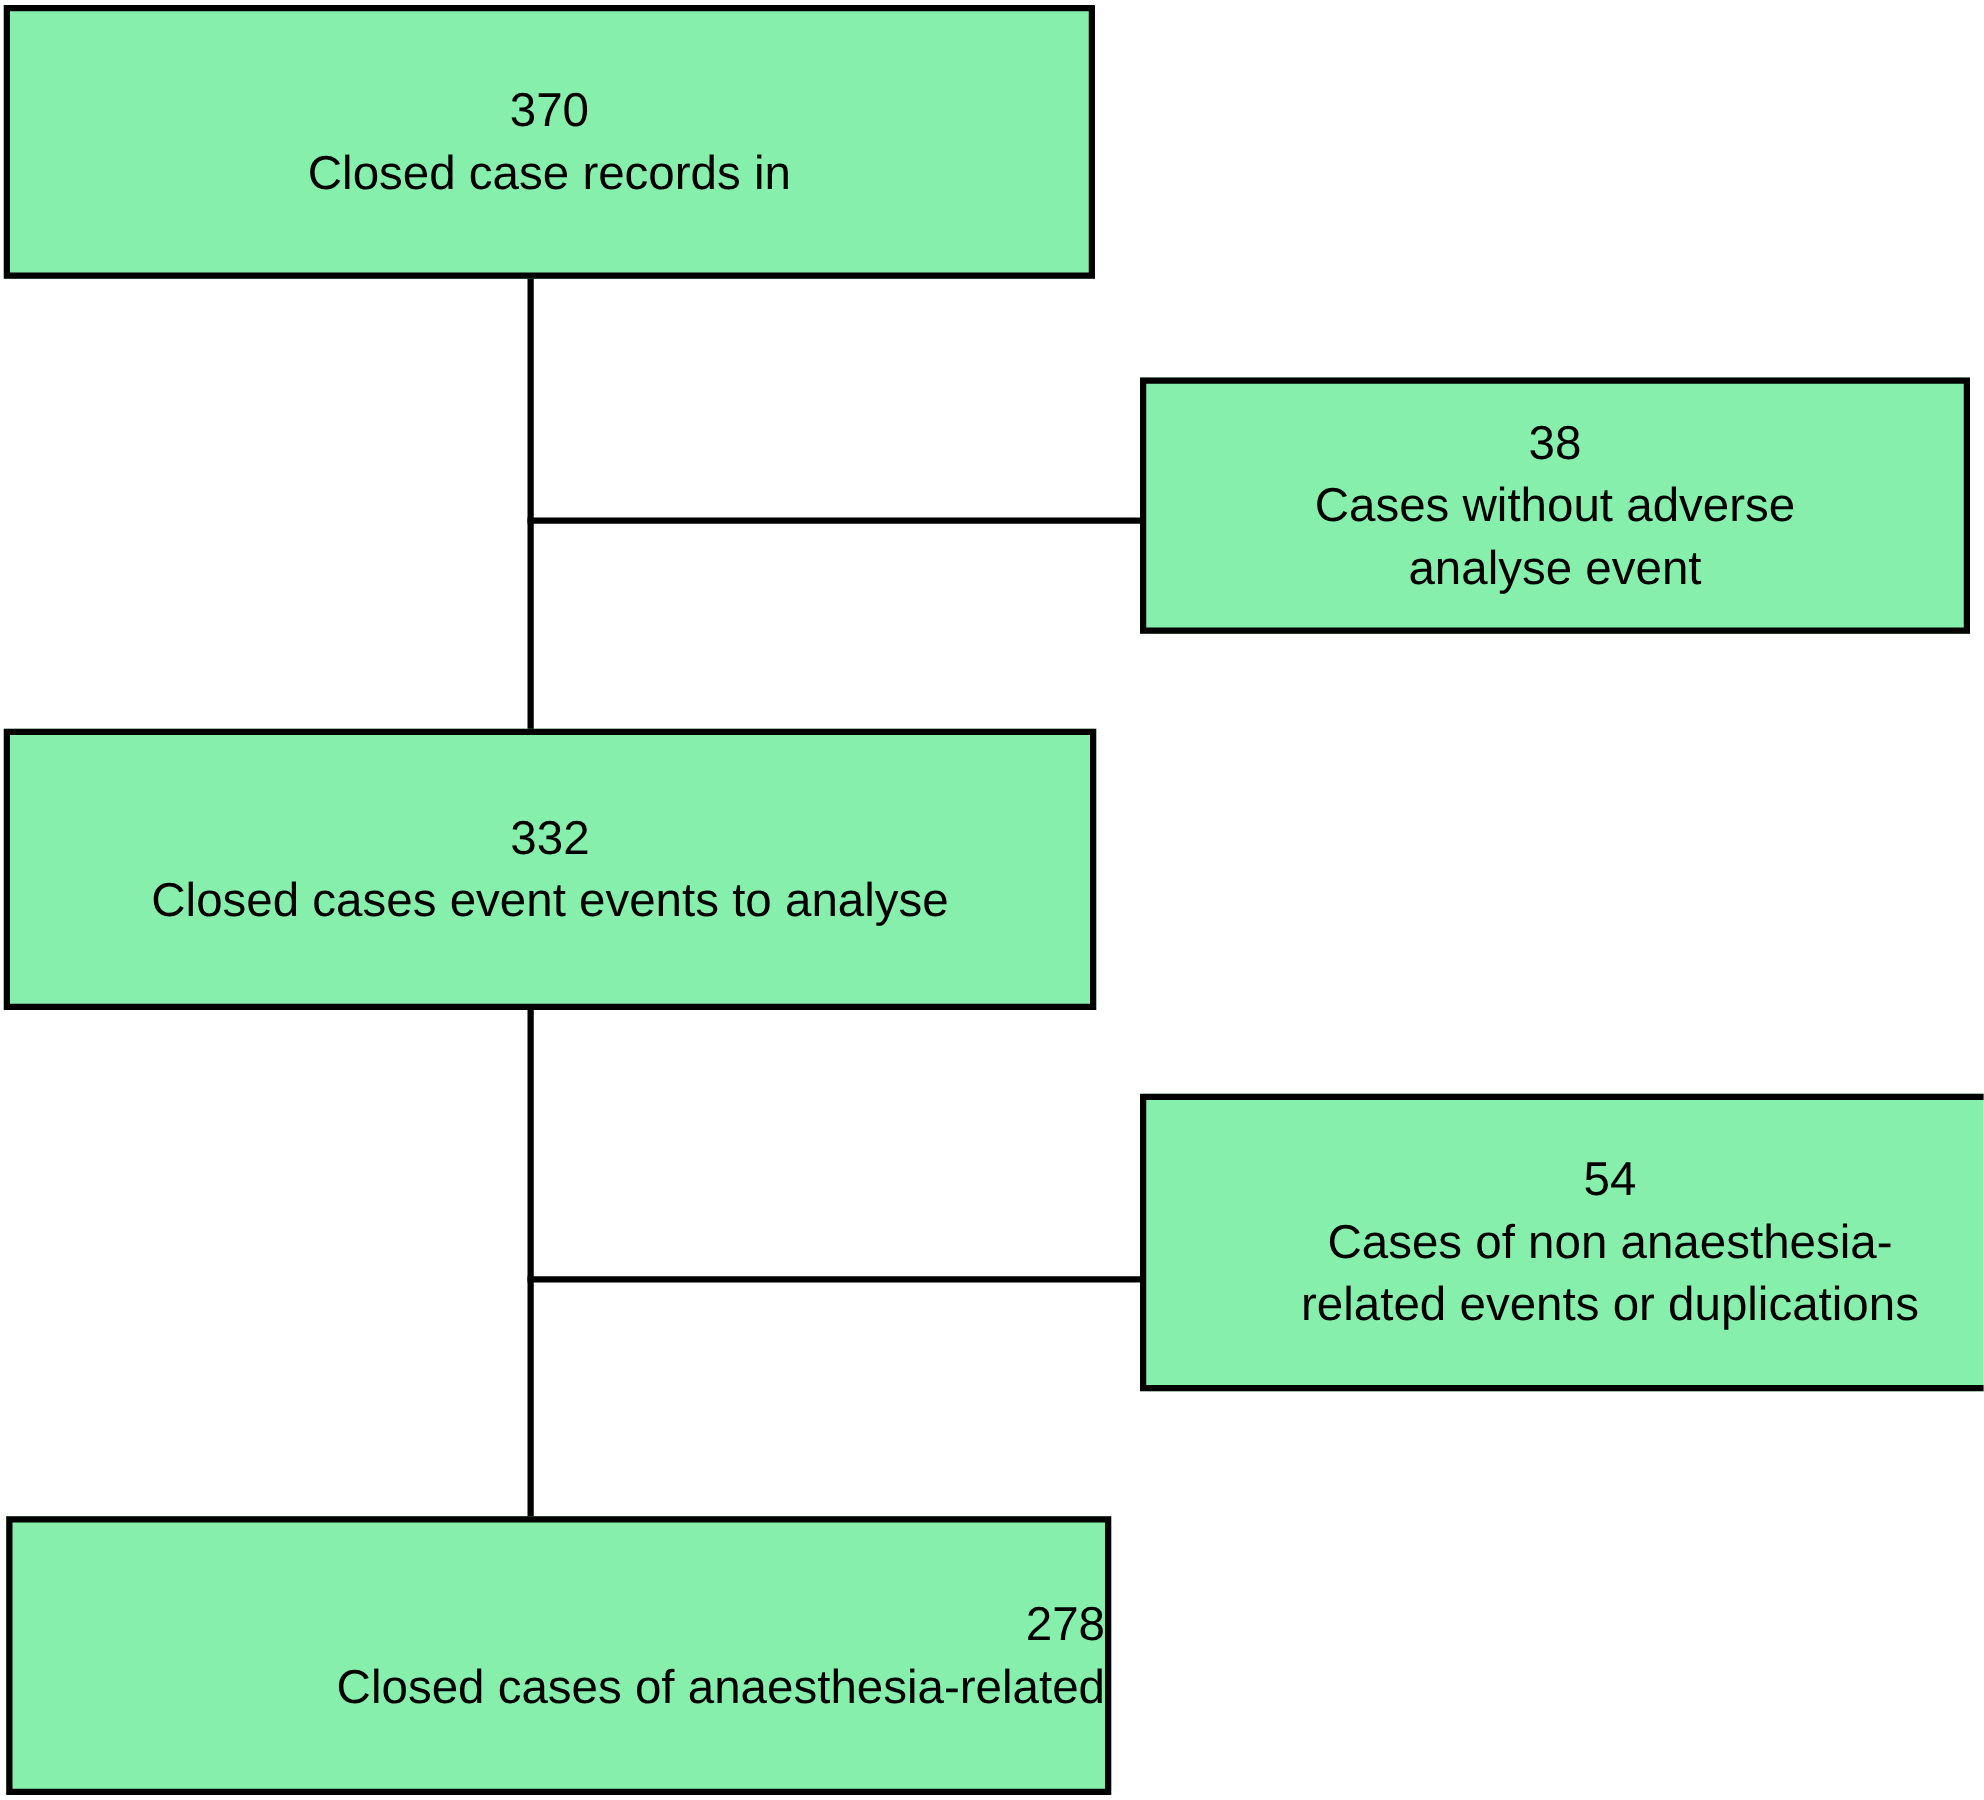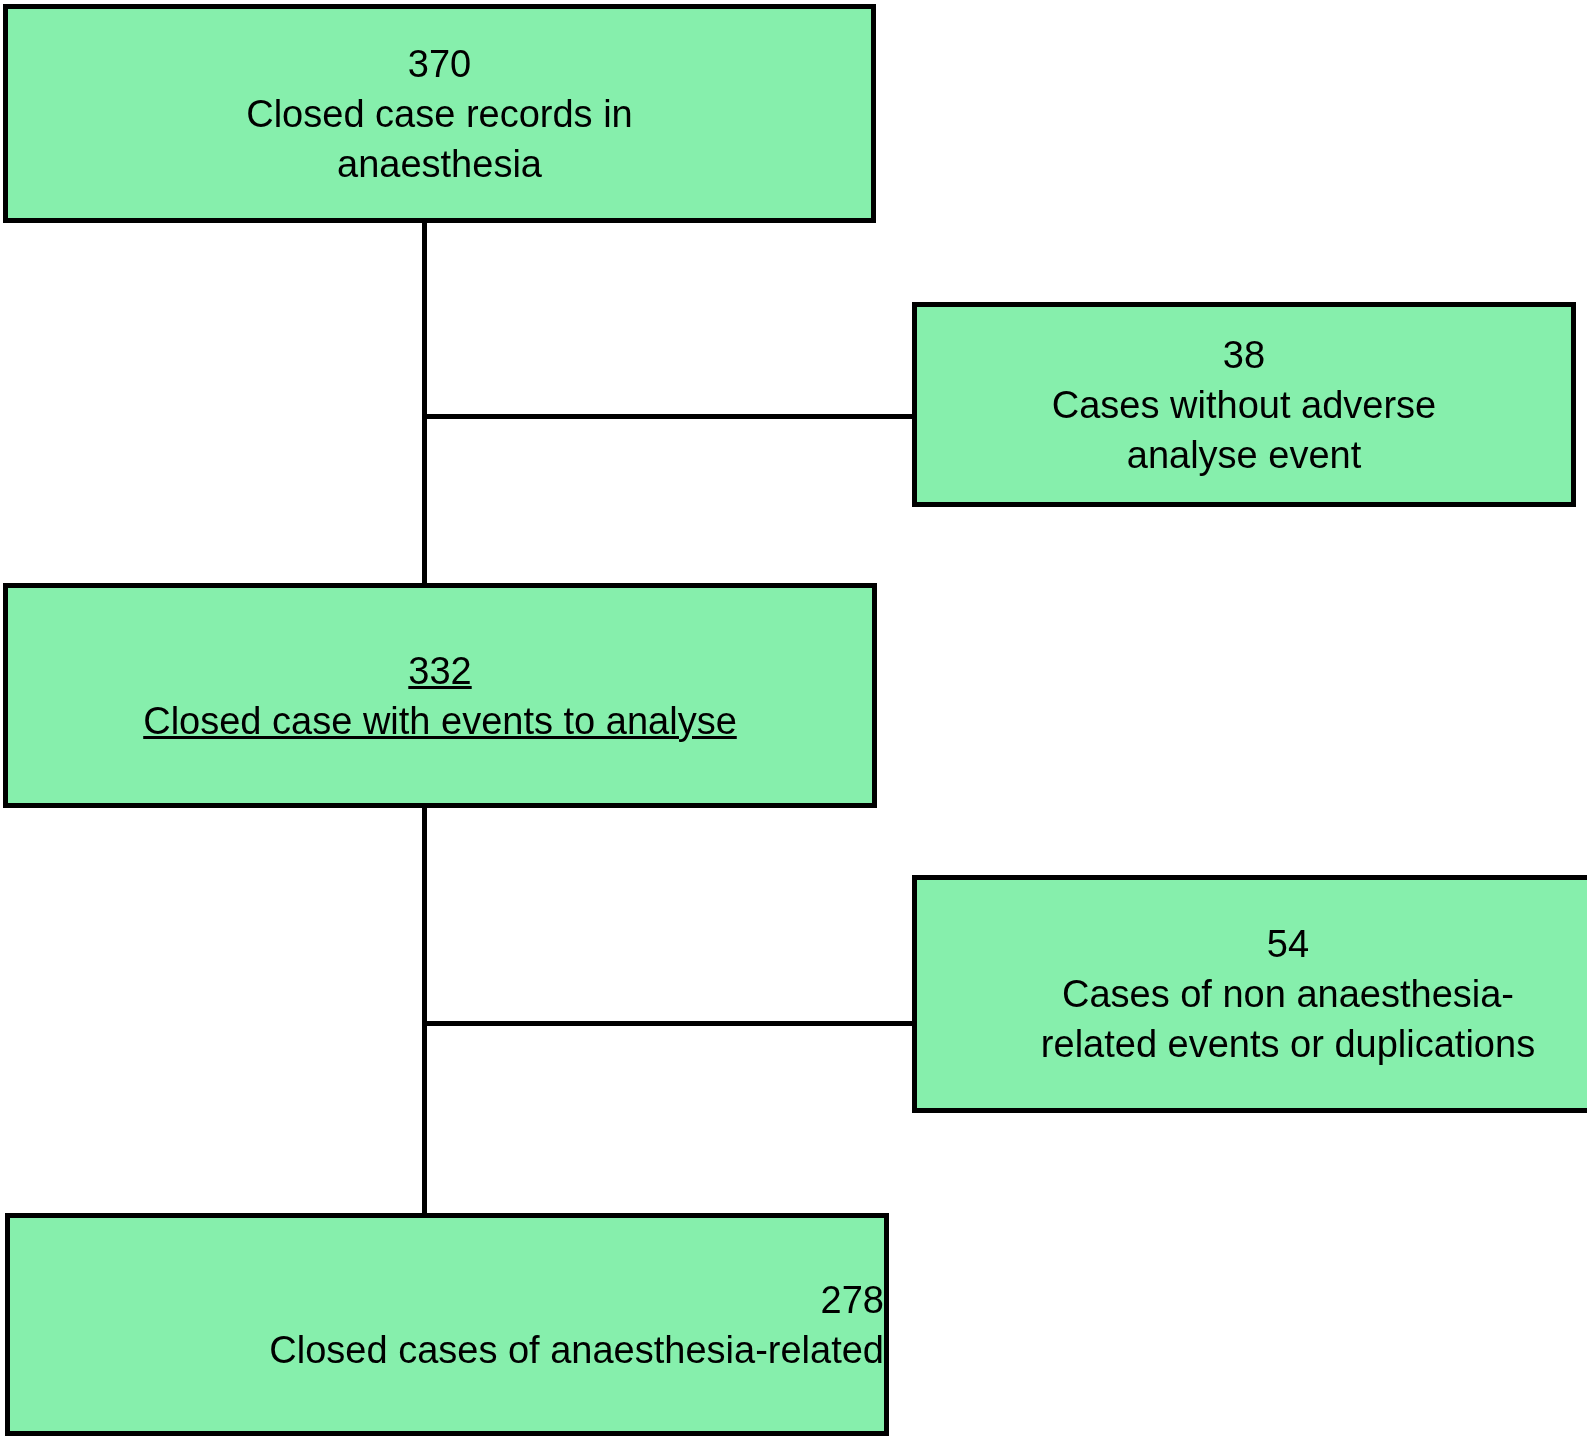--- a/index.html
+++ b/index.html
@@ -34,21 +34,21 @@
     white-space: nowrap;
   }
   .conn {
     position: absolute;
     background: #000000;
     z-index: 1;
   }
   
   #node-1 { left: 3px;   top: 4px;    width: 873px; height: 219px; }
   #node-2 { left: 912px; top: 302px;  width: 664px; height: 205px; }
-  #node-3 { left: 3px;   top: 583px;  width: 874px; height: 225px; text-decoration: underline; }
+  #node-3 { left: 3px;   top: 583px;  width: 874px; height: 225px; }
   #node-4 { left: 912px; top: 875px;  width: 752px; height: 238px; align-items: center; }
   #node-5 { left: 5px;   top: 1213px; width: 884px; height: 223px; align-items: flex-end; }
   
   #conn-v1 { left: 422px; top: 221px;  width: 5px;   height: 365px; }
   #conn-h1 { left: 422px; top: 414px;  width: 490px; height: 5px;  }
   #conn-v2 { left: 422px; top: 806px;  width: 5px;   height: 410px; }
   #conn-h2 { left: 422px; top: 1021px; width: 490px; height: 5px;  }
 </style>
 </head>
 <body>
@@ -56,32 +56,31 @@
 <div class="canvas">
 
   <div class="conn" id="conn-v1"></div>
   <div class="conn" id="conn-h1"></div>
   <div class="conn" id="conn-v2"></div>
   <div class="conn" id="conn-h2"></div>
 
   <div class="node" id="node-1">
     <div class="txt-line">370</div>
     <div class="txt-line">Closed case records in</div>
-    <div class="txt-line">anaesthesia</div>
   </div>
 
   <div class="node" id="node-2">
     <div class="txt-line">38</div>
     <div class="txt-line">Cases without adverse</div>
     <div class="txt-line">analyse event</div>
   </div>
 
   <div class="node" id="node-3">
     <div class="txt-line">332</div>
-    <div class="txt-line">Closed case with events to analyse</div>
+    <div class="txt-line">Closed cases event events to analyse</div>
   </div>
 
   <div class="node" id="node-4">
     <div class="txt-line">54</div>
     <div class="txt-line">Cases of non anaesthesia-</div>
     <div class="txt-line">related events or duplications</div>
   </div>
 
   <div class="node" id="node-5">
     <div class="txt-line">278</div>

